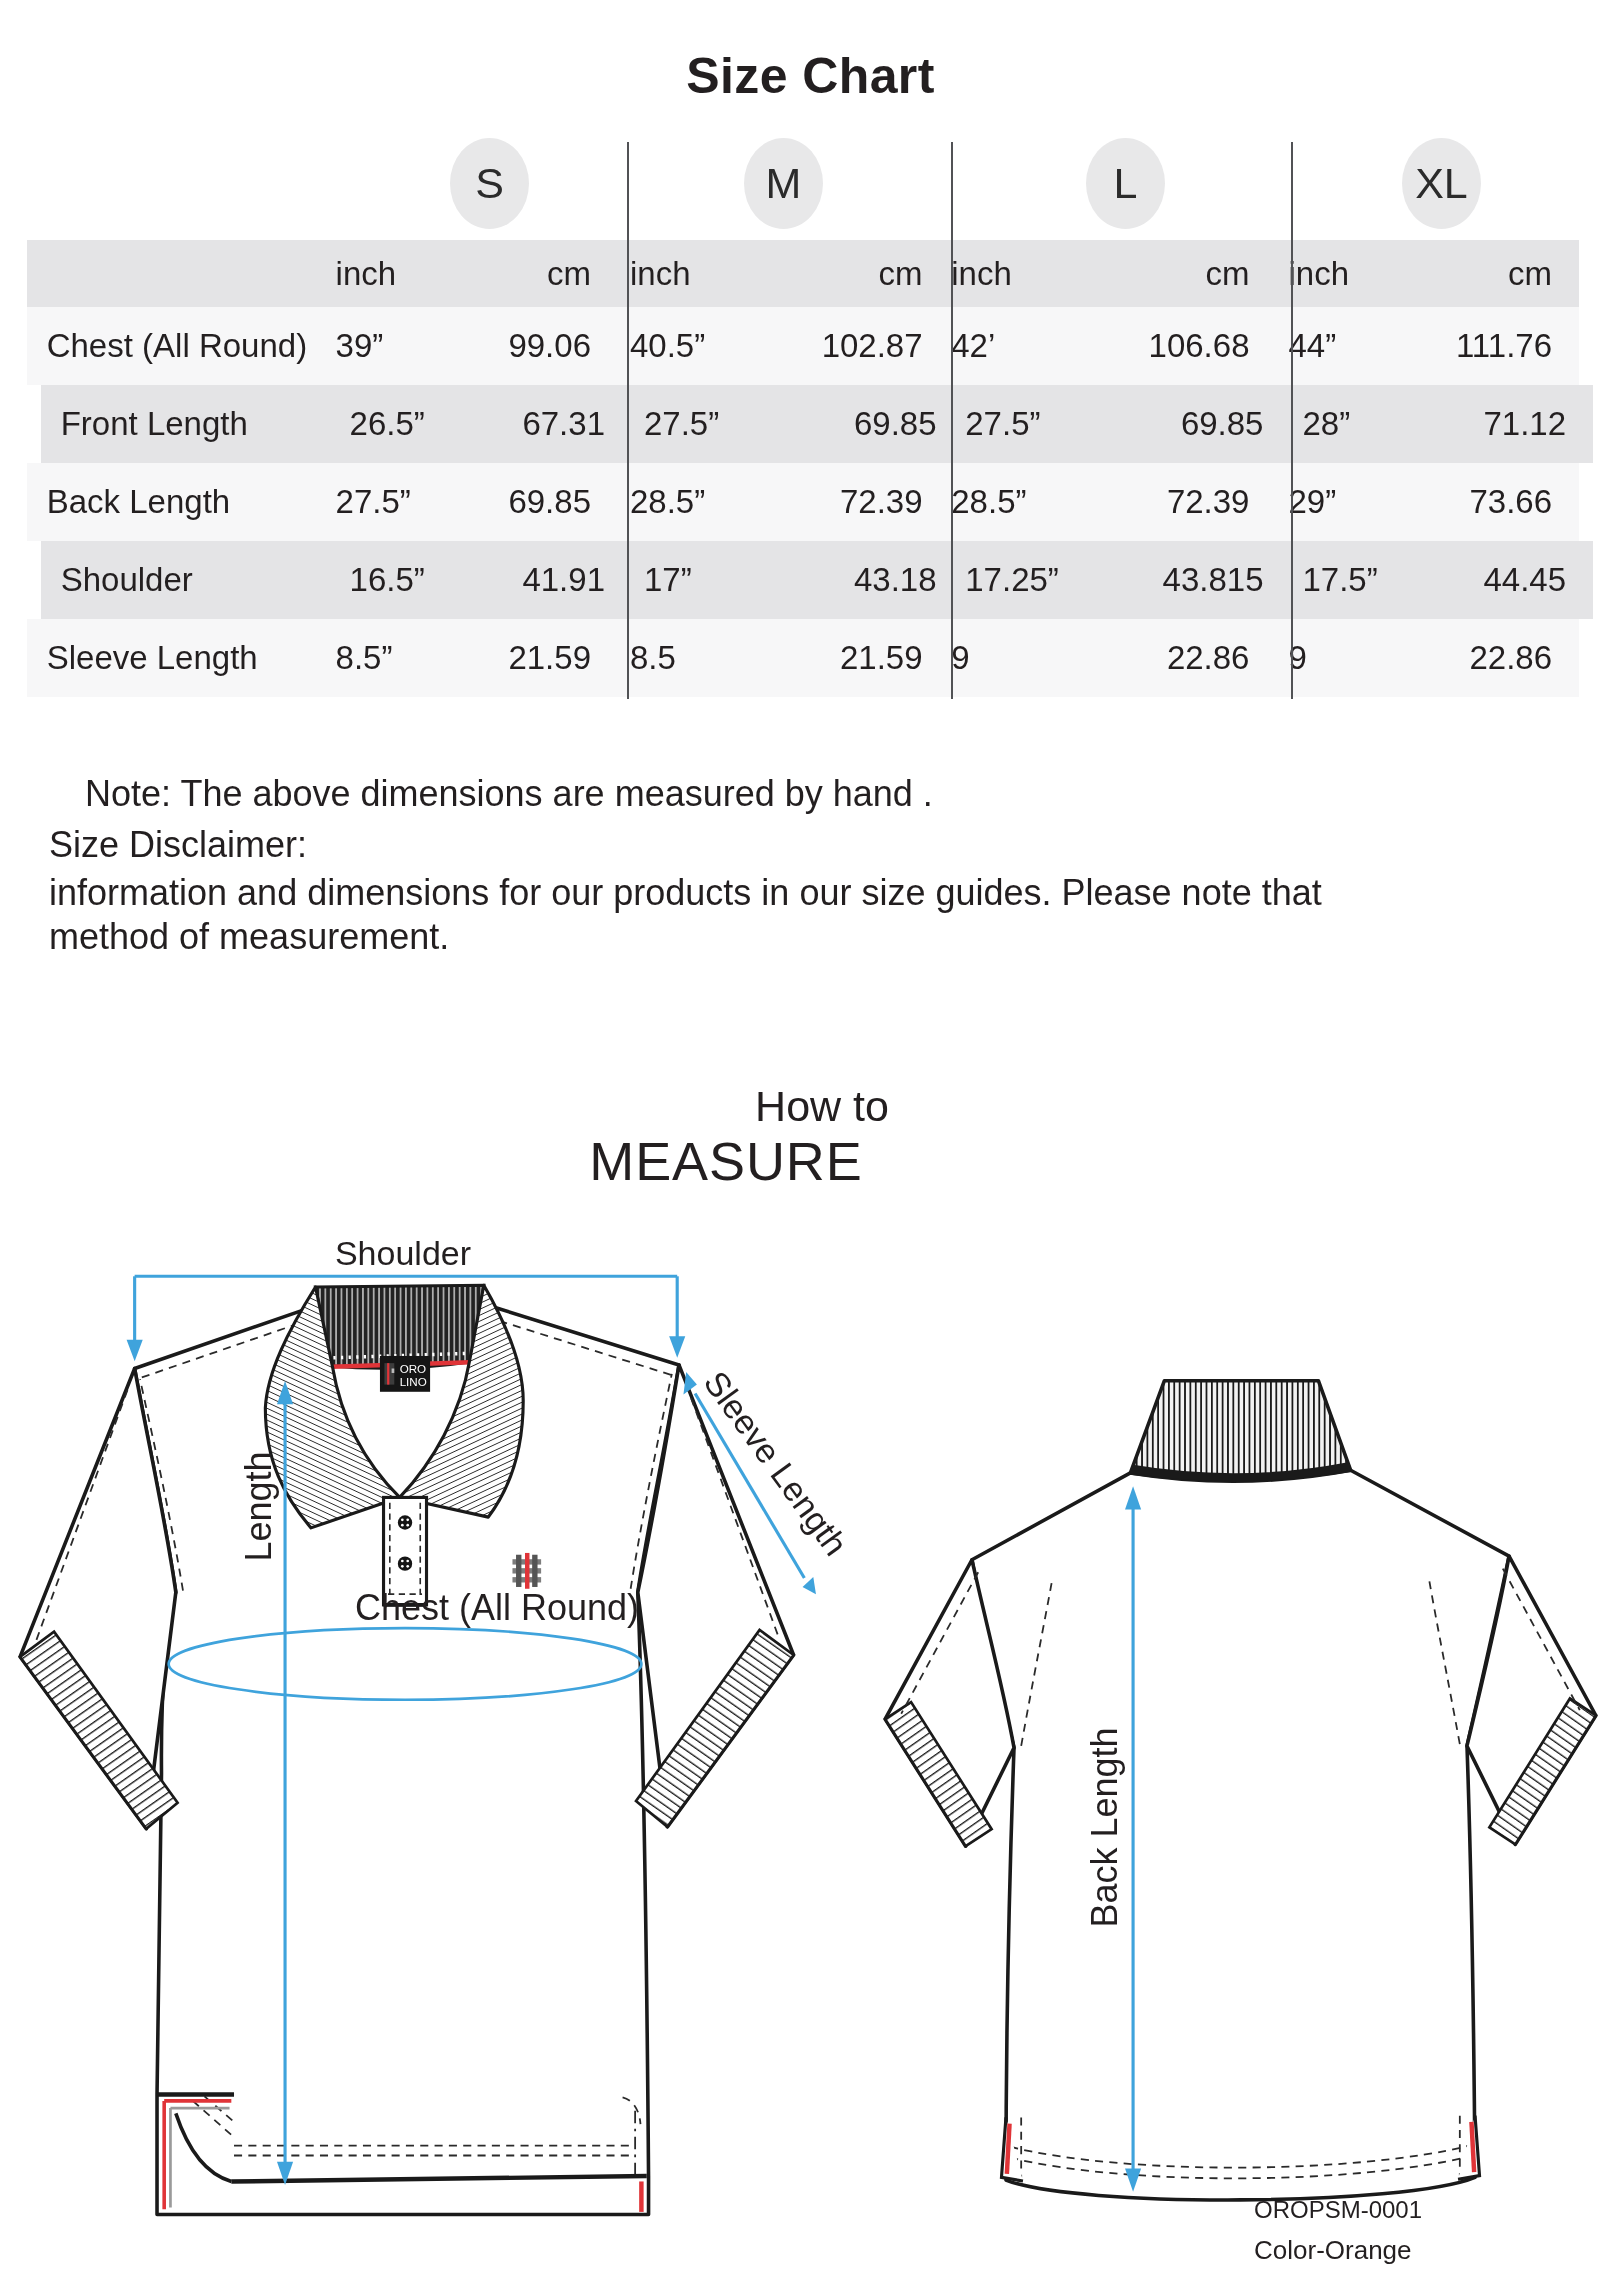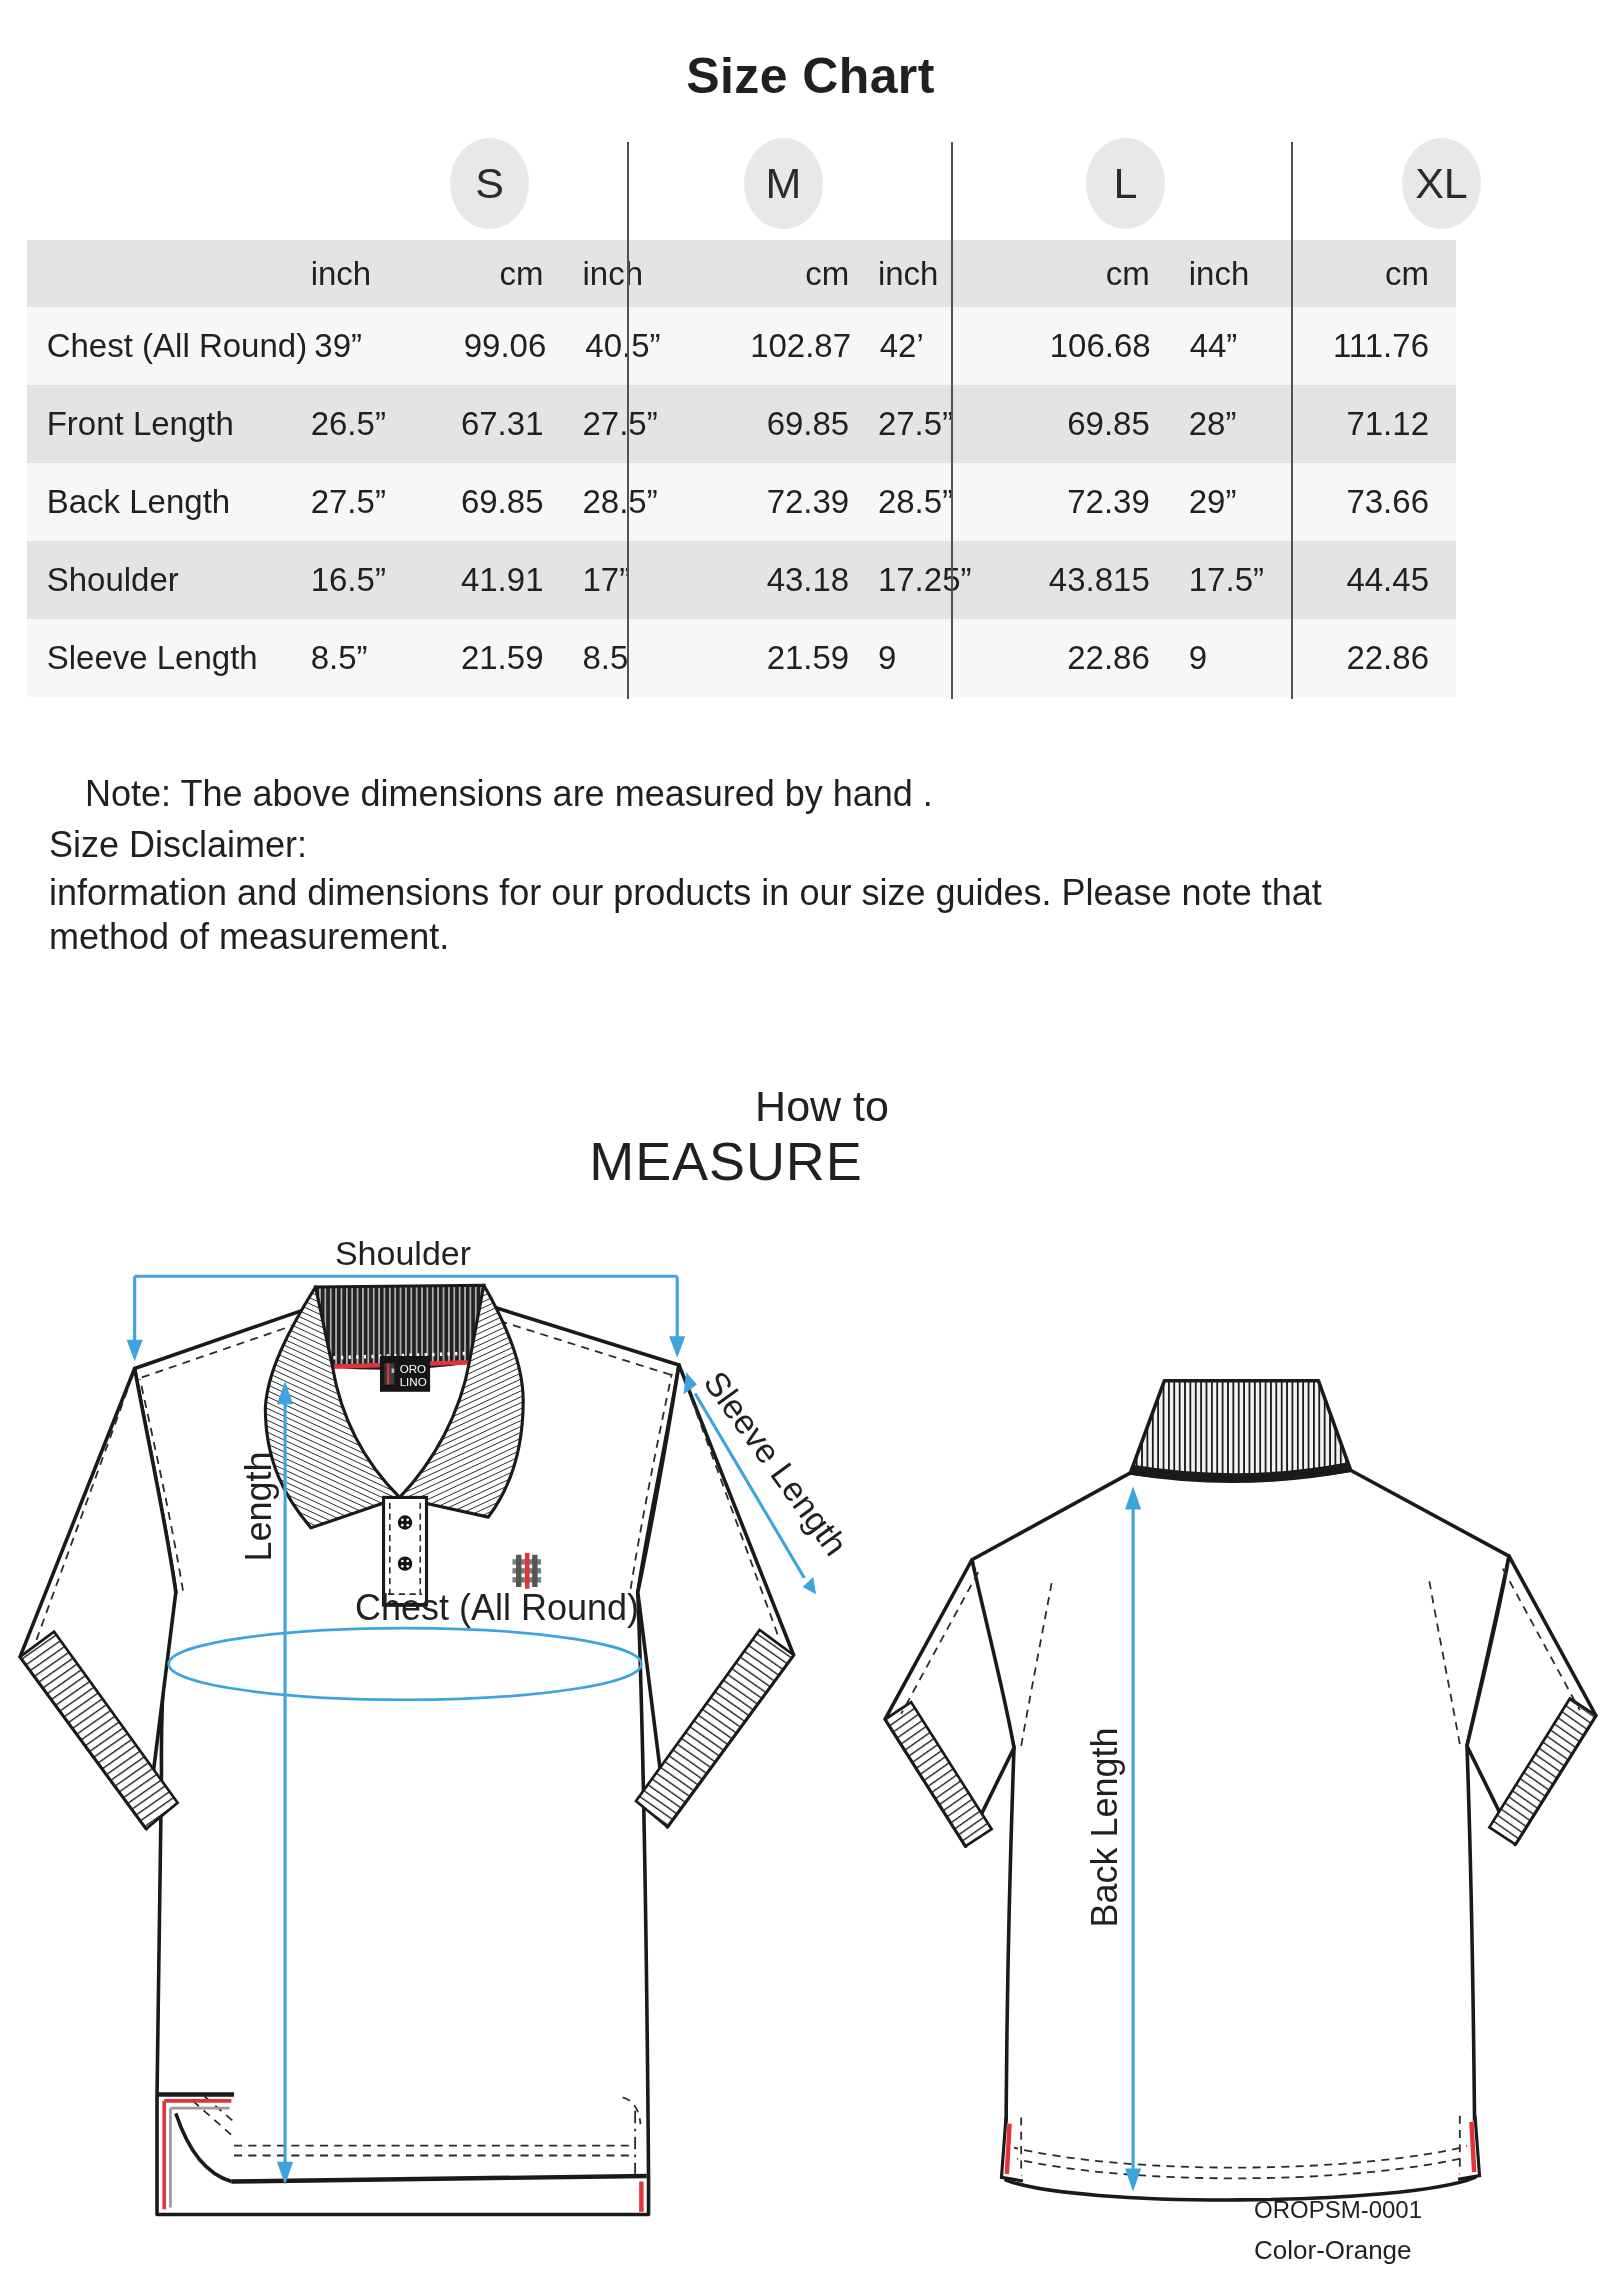--- a/index.html
+++ b/index.html
@@ -18,24 +18,24 @@
   }
   
   .size-circle{
     width:79px;height:91px;border-radius:50%;
     background:#e8e8e9;
     display:flex;align-items:center;justify-content:center;
     font-size:43px;font-weight:500;color:#2b2b2b;
   }
   
   #size-table{top:240px;left:27px;width:1567px;}
-  .t-row{display:flex;width:1429px;}
+  .t-row{display:flex;width:1552px;}
   .t-row.hdr{height:67px;line-height:67px;background:#e4e4e6;}
   .t-row.light{height:78px;line-height:78px;background:#f7f7f8;}
-  .t-row.dark{height:78px;line-height:78px;background:#e4e4e6;}
+  .t-row.dark{height:78px;line-height:78px;background:#e4e4e6;margin-left:14px;}
   .t-cell{font-size:33px;white-space:nowrap;overflow:visible;box-sizing:border-box;}
   .c0{width:304px;padding-left:19.7px;text-align:left;}
   .c1{width:143px;padding-left:7.2px;}
   .c2{width:152px;padding-right:30px;text-align:right;}
   .c3{width:161px;padding-left:9px;}
   .c4{width:163px;padding-right:19.7px;text-align:right;}
   .c5{width:168px;padding-left:9px;}
   .c6{width:172px;padding-right:30px;text-align:right;}
   .c7{width:150px;padding-left:9px;}
   .c8{width:152px;padding-right:27px;text-align:right;}

